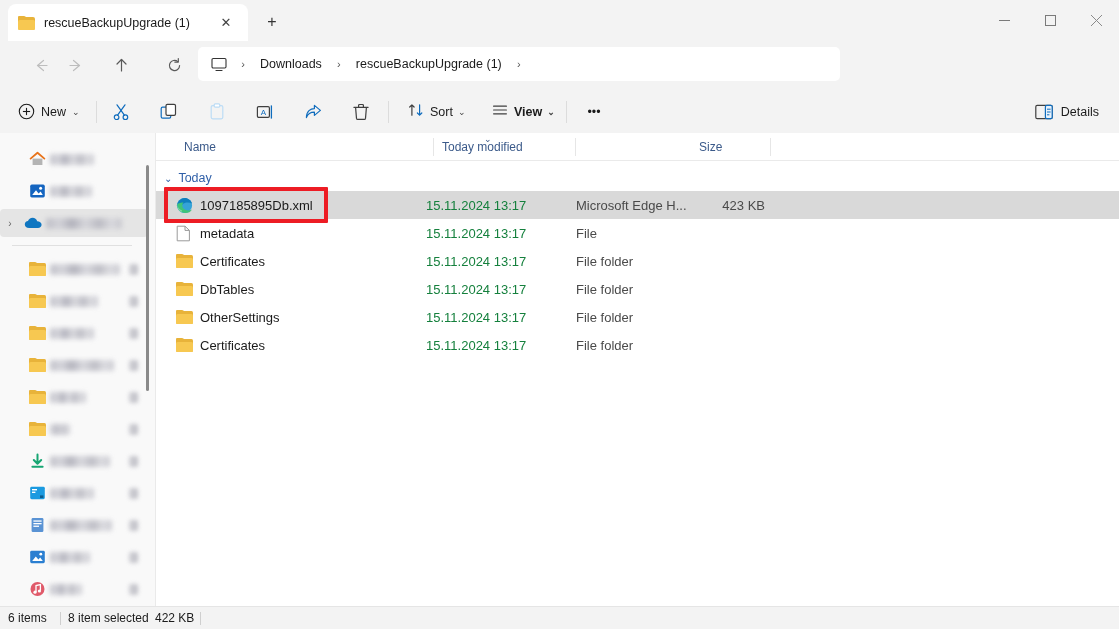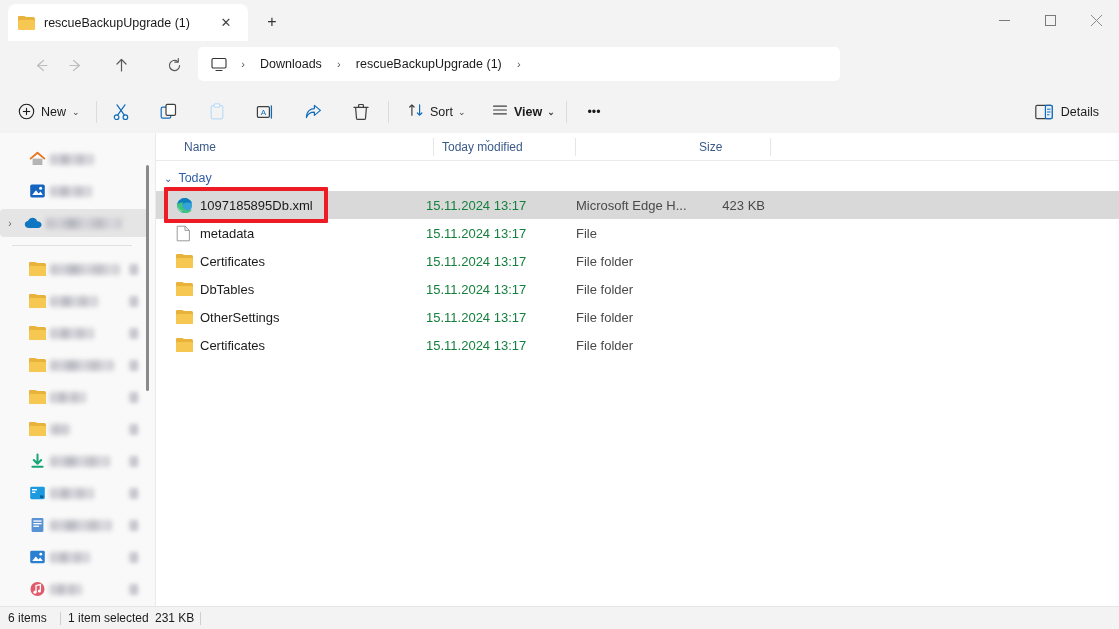--- a/index.html
+++ b/index.html
@@ -723,19 +723,19 @@
       </div>
 
     </div>
   </div>
 
   <div class="redbox"></div>
 
   <div class="statusbar">
     <div class="st-text" style="left:8px">6 items</div>
     <div class="st-sep" style="left:60px"></div>
-    <div class="st-text" style="left:68px">1 item selected</div>
-    <div class="st-text" style="left:155px">231 KB</div>
+    <div class="st-text" style="left:68px">8 item selected</div>
+    <div class="st-text" style="left:155px">422 KB</div>
     <div class="st-sep" style="left:200px"></div>
 
   </div>
 
 </div>
 
 </body></html>

